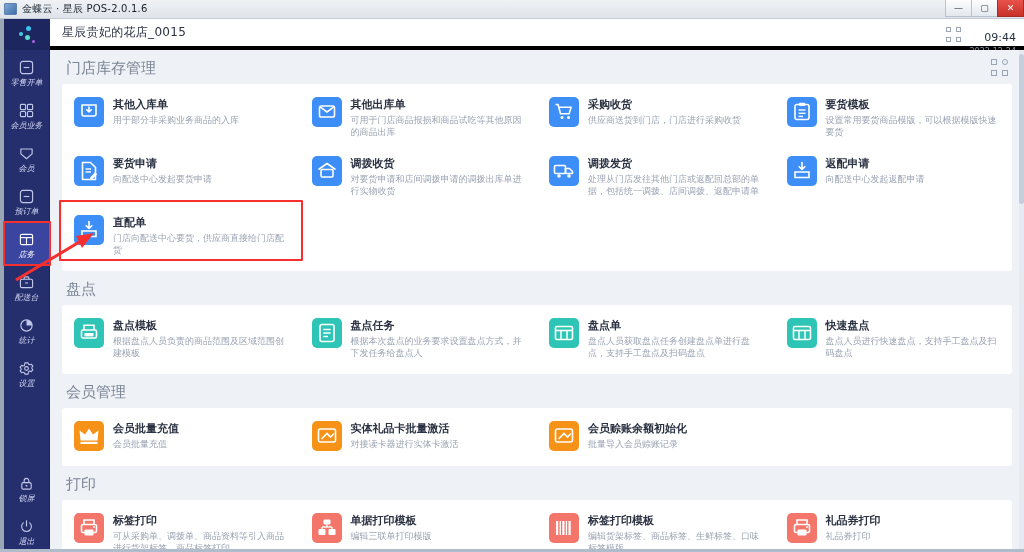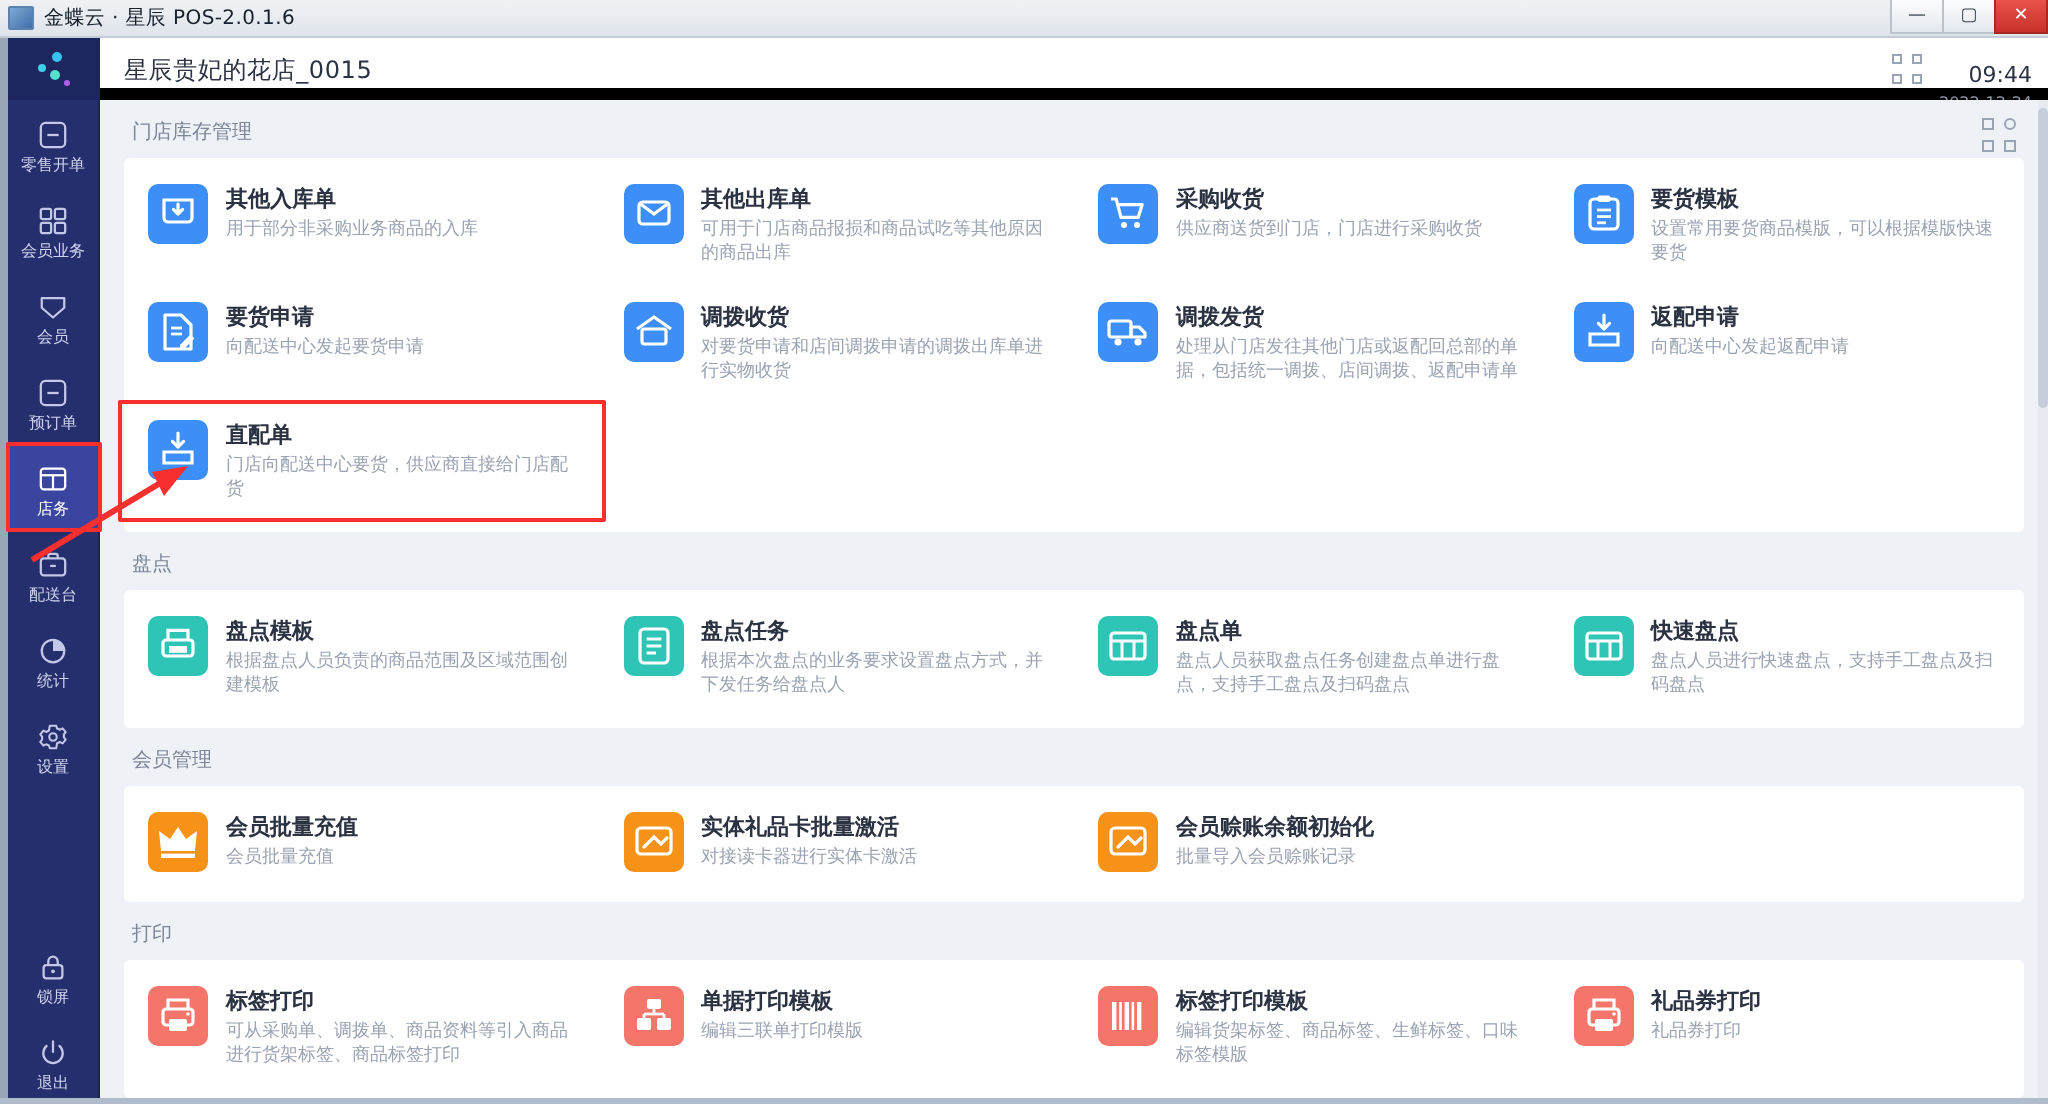--- a/index.html
+++ b/index.html
@@ -78,20 +78,21 @@
 
   .nav-list { width: 46px; display: flex; flex-direction: column; align-items: center; }
   .nav-item {
     width: 46px; height: 43px;
     display: flex; flex-direction: column;
     align-items: center; justify-content: center;
     color: #c2c8e8;
     cursor: pointer;
     position: relative;
     padding-top: 3px;
+    font-style: italic;
   }
   .nav-item.active { background: #3a45a0; }
   .nav-ico {
     width: 17px; height: 17px;
     display: flex; align-items: center; justify-content: center;
     margin-bottom: 2px;
   }
   .nav-ico svg { display: block; }
   .nav-label { font-size: 8px; line-height: 9px; color: #cfd4ee; white-space: nowrap; }
   .nav-item.active .nav-label { color: #ffffff; }
@@ -100,22 +101,22 @@
   
   .content {
     position: absolute; left: 50px; top: 19px;
     width: 974px; height: 533px;
     background: #eef1f6;
   }
   .head-bar {
     position: relative;
     width: 974px; height: 31px;
     background: #ffffff;
-    border-bottom: 6px solid #000000;
-    display: flex; align-items: flex-end;
+    border-bottom: 4px solid #000000;
+    display: flex; align-items: center;
   }
   .store-name {
     font-size: 12px; color: #2b3242; margin-left: 12px; letter-spacing: .3px;
   }
   .head-right {
     position: absolute; right: 6px; top: 0;
     height: 31px; display: flex; align-items: center; gap: 9px;
   }
   .expand-ico { width: 15px; height: 15px; position: relative; }
   .expand-ico span {
@@ -144,21 +145,21 @@
     position: absolute; width: 6px; height: 6px;
     border: 1.3px solid #9aa4b4; background: transparent;
   }
   .apps-ico .a1 { left: 0; top: 0; }
   .apps-ico .a2 { right: 0; top: 0; border-radius: 50%; }
   .apps-ico .a3 { left: 0; bottom: 0; }
   .apps-ico .a4 { right: 0; bottom: 0; }
 
   .section { margin: 0 12px; }
   .section-title {
-    font-size: 10px; color: #7d8697;
+    font-size: 15px; color: #7d8697;
     padding: 9px 0 6px 4px;
   }
   .card-panel {
     background: #ffffff;
     border-radius: 3px;
     padding: 4px 0 6px 0;
     display: flex; flex-wrap: wrap;
   }
   .card {
     width: 25%;

